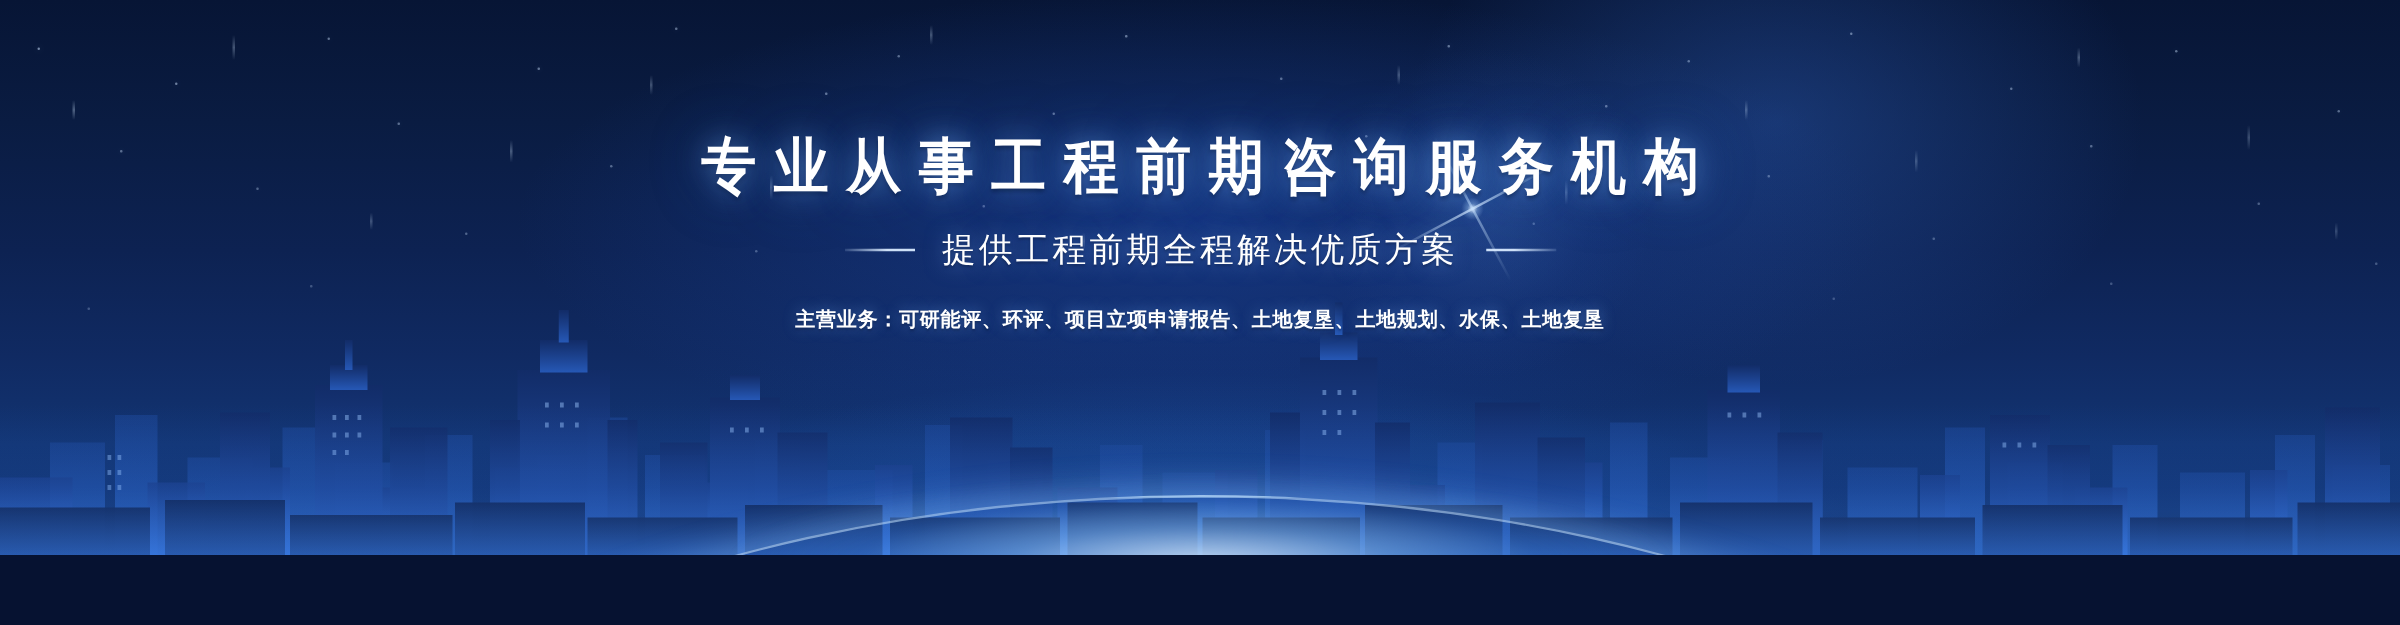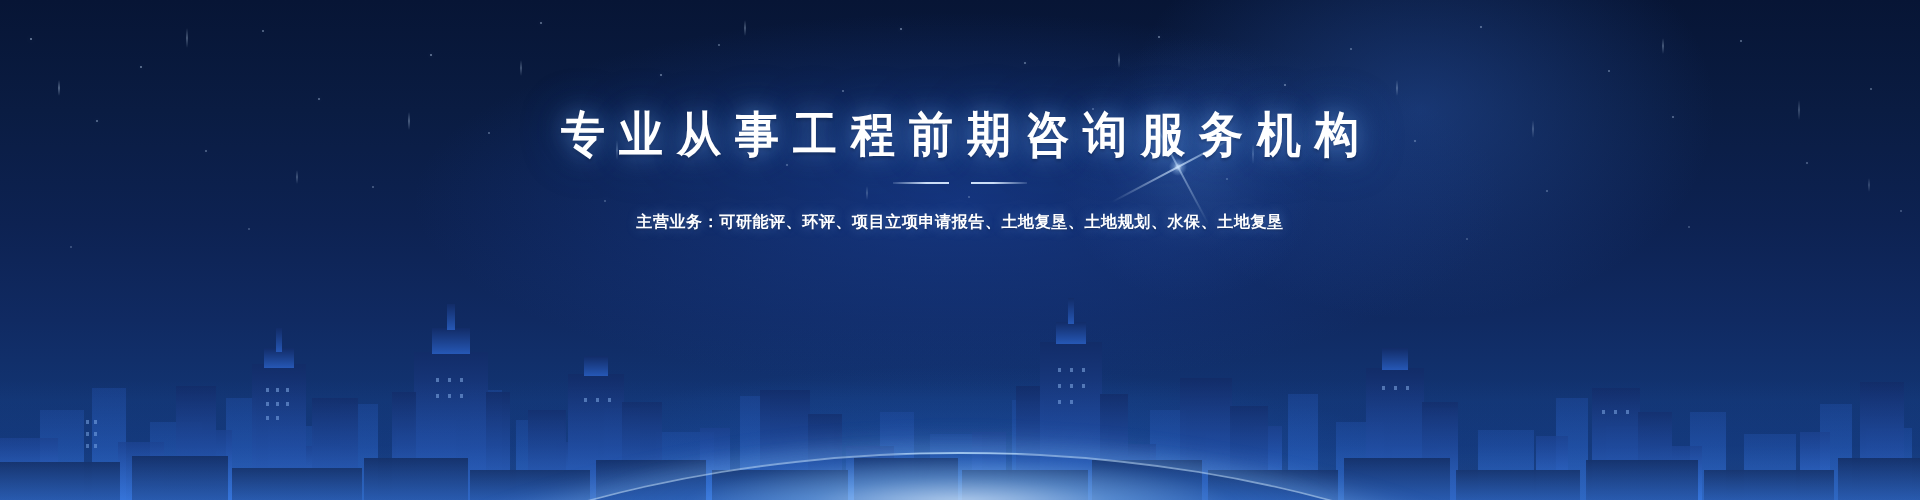--- a/index.html
+++ b/index.html
@@ -1,20 +1,20 @@
 <!DOCTYPE html>
 <html><head>
 <meta charset="utf-8">
 <style>
   * { margin:0; padding:0; box-sizing:border-box; }
   html,body { width:1920px; height:500px; overflow:hidden; background:#061231; }
   body { font-family:"Liberation Sans","DejaVu Sans",sans-serif; }
 
   #banner {
-    position:relative; width:1920px; height:500px; overflow:hidden;
+    position:relative; width:1920px; height:444px; overflow:hidden;
     background:
       radial-gradient(ellipse 900px 330px at 50% 118%, rgba(90,170,255,0.55) 0%, rgba(40,110,215,0.30) 38%, rgba(18,52,130,0.05) 68%, rgba(0,0,0,0) 82%),
       radial-gradient(ellipse 760px 260px at 50% 40%, rgba(28,70,165,0.55) 0%, rgba(14,40,110,0.0) 72%),
       radial-gradient(ellipse 420px 300px at 74% 22%, rgba(46,96,190,0.40) 0%, rgba(20,48,120,0) 70%),
       linear-gradient(180deg, #071535 0%, #0a1c42 22%, #0d2252 45%, #102a62 64%, #123472 80%, #0f2f6b 92%, #0b2255 100%);
   }
 
   
   .star { position:absolute; background:#cfe4ff; border-radius:50%; }
   .streak { position:absolute; background:linear-gradient(180deg, rgba(210,232,255,0) 0%, rgba(210,232,255,0.85) 50%, rgba(210,232,255,0) 100%); border-radius:2px; }
@@ -342,18 +342,19 @@
   </div>
 
   <div id="haze"></div>
   <div id="horizon"></div>
   <div id="horizon-core"></div>
 
   <div id="content">
     <div id="headline">专业从事工程前期咨询服务机构</div>
     <div id="subrow">
       <span class="subdash left"></span>
+      <span id="subtitle">提供工程前期全程解决优质方案</span>
       <span class="subdash right"></span>
     </div>
     <div id="tagline">主营业务：可研能评、环评、项目立项申请报告、土地复垦、土地规划、水保、土地复垦</div>
   </div>
 
 </div>
 
 </body></html>

